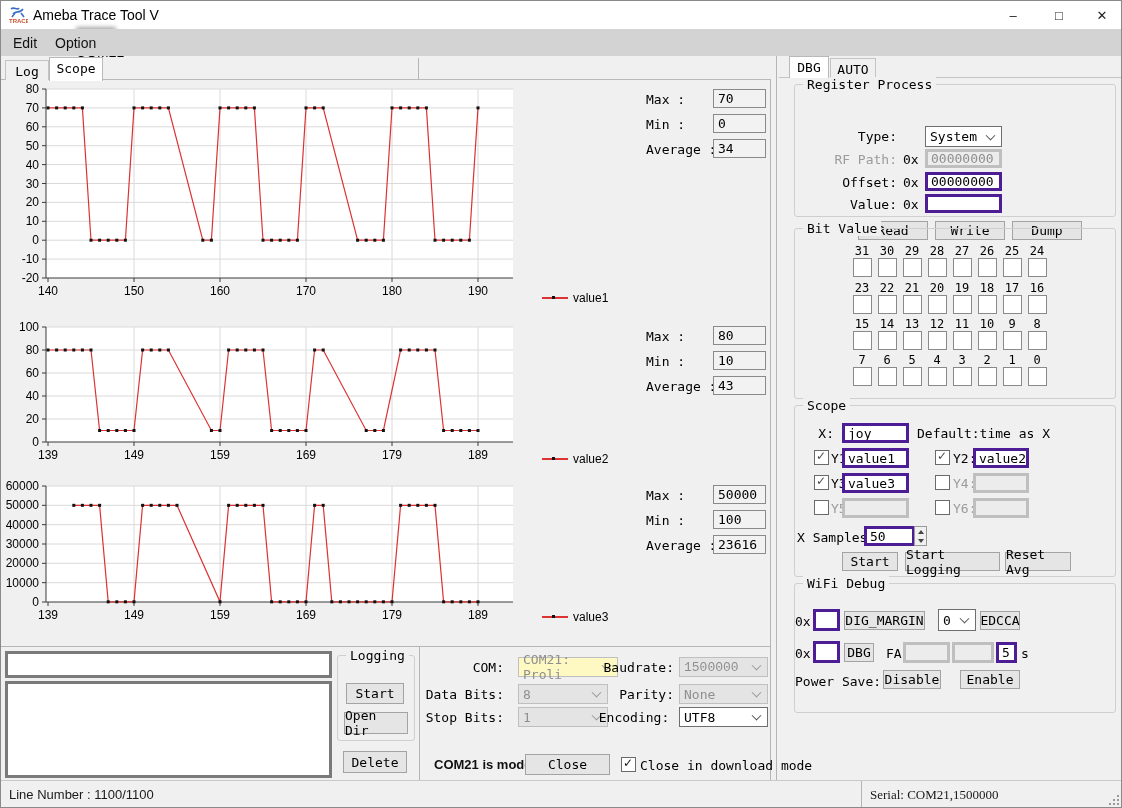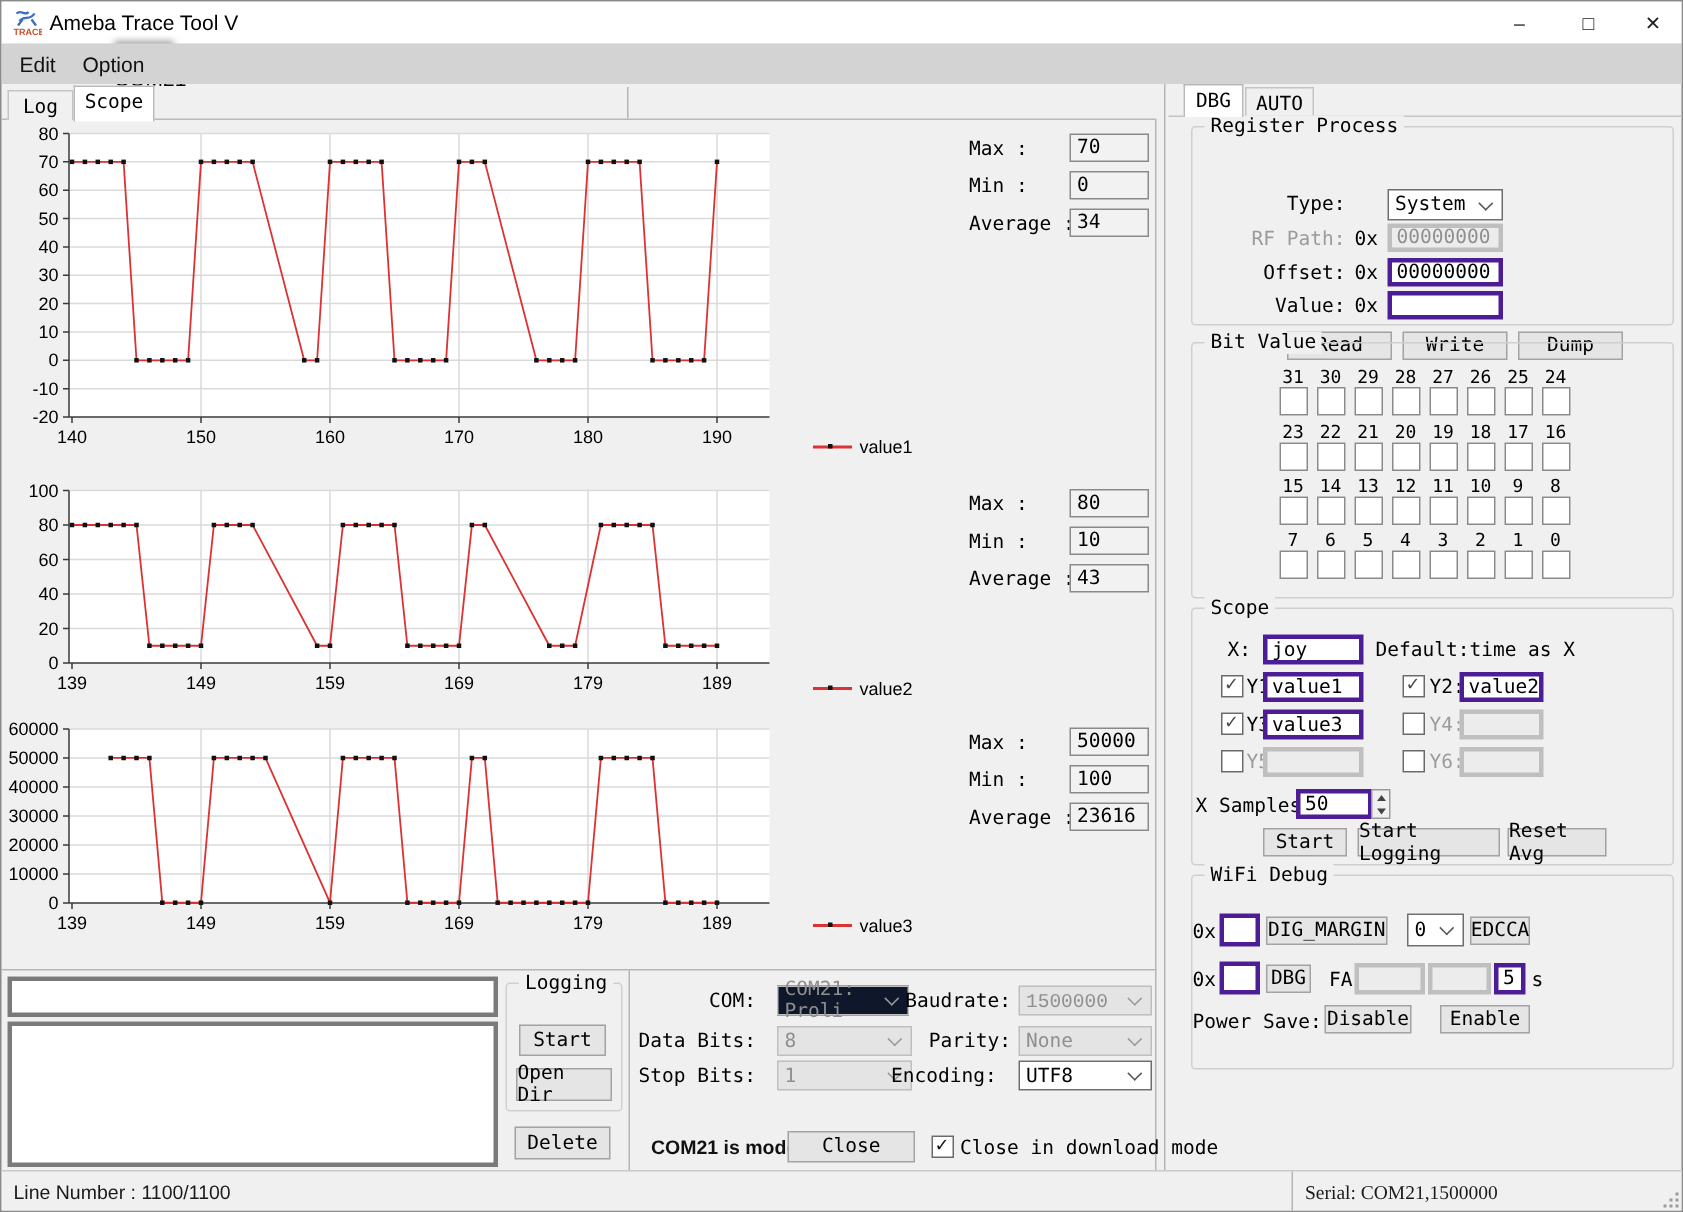--- a/index.html
+++ b/index.html
@@ -638,21 +638,21 @@
     <div class="tbox" style="left:4px;top:34px;width:327px;height:97px;border-color:#7a7a7a;align-items:flex-start;"></div>
     <div class="group" style="left:336px;top:8px;width:78px;height:86px;">
       <span class="gtitle">Logging</span>
       <div class="btn" style="left:8px;top:27px;width:58px;height:21px;">Start</div>
       <div class="btn" style="left:6px;top:56px;width:64px;height:22px;">Open Dir</div>
     </div>
     <div class="btn" style="left:342px;top:104px;width:64px;height:22px;">Delete</div>
     <div class="vline" style="left:418px;top:0;height:134px;"></div>
     <div id="serialfields">
         <div class="ml" style="left: 413px; top: 13px; width: 90px; text-align: right;">COM:</div>
-        <div class="winselect dis" style="background: #0f172a; color: rgb(143, 143, 143); left: 517px; top: 10px; width: 88px; height: 20px;">
+        <div class="winselect dis" style="background: #fef9c3; color: rgb(143, 143, 143); left: 517px; top: 10px; width: 100px; height: 20px;">
           <span>COM21: Proli</span>
           <span class="chev"></span>
         </div>
         <div class="ml" style="left: 593px; top: 13px; width: 80px; text-align: right;">Baudrate:</div>
         <div class="winselect dis" style="left: 678px; top: 10px; width: 89px; height: 20px; font-family: Liberation Mono, monospace;">
           <span>1500000</span>
           <span class="chev"></span>
         </div>
         <div class="ml" style="left: 413px; top: 40px; width: 90px; text-align: right;">Data Bits:</div>
         <div class="winselect dis" style="left: 517px; top: 37px; width: 90px; height: 20px;">
@@ -662,21 +662,21 @@
         <div class="ml" style="left: 593px; top: 40px; width: 80px; text-align: right;">Parity:</div>
         <div class="winselect dis" style="left: 678px; top: 37px; width: 89px; height: 20px;">
           <span>None</span>
           <span class="chev"></span>
         </div>
         <div class="ml" style="left: 413px; top: 63px; width: 90px; text-align: right;">Stop Bits:</div>
         <div class="winselect dis" style="left: 517px; top: 60px; width: 90px; height: 20px;">
           <span>1</span>
           <span class="chev"></span>
         </div>
-        <div class="ml" style="left: 593px; top: 63px; width: 80px; text-align: left;">Encoding:</div>
+        <div class="ml" style="left: 593px; top: 63px; width: 80px; text-align: center;">Encoding:</div>
         <div class="winselect" style="left: 678px; top: 60px; width: 89px; height: 20px;">
           <span>UTF8</span>
           <span class="chev"></span>
         </div>
       </div>
     <div style="position:absolute;left:433px;top:110px;font:bold 13px 'Liberation Sans',sans-serif;color:#111;">COM21 is mode</div>
     <div class="btn" style="left:524px;top:107px;width:85px;height:21px;">Close</div>
     <div class="cb dark checked" style="left:620px;top:110px;"></div>
     <div class="ml" style="left:639px;top:111px;">Close in download mode</div>
   </div>

